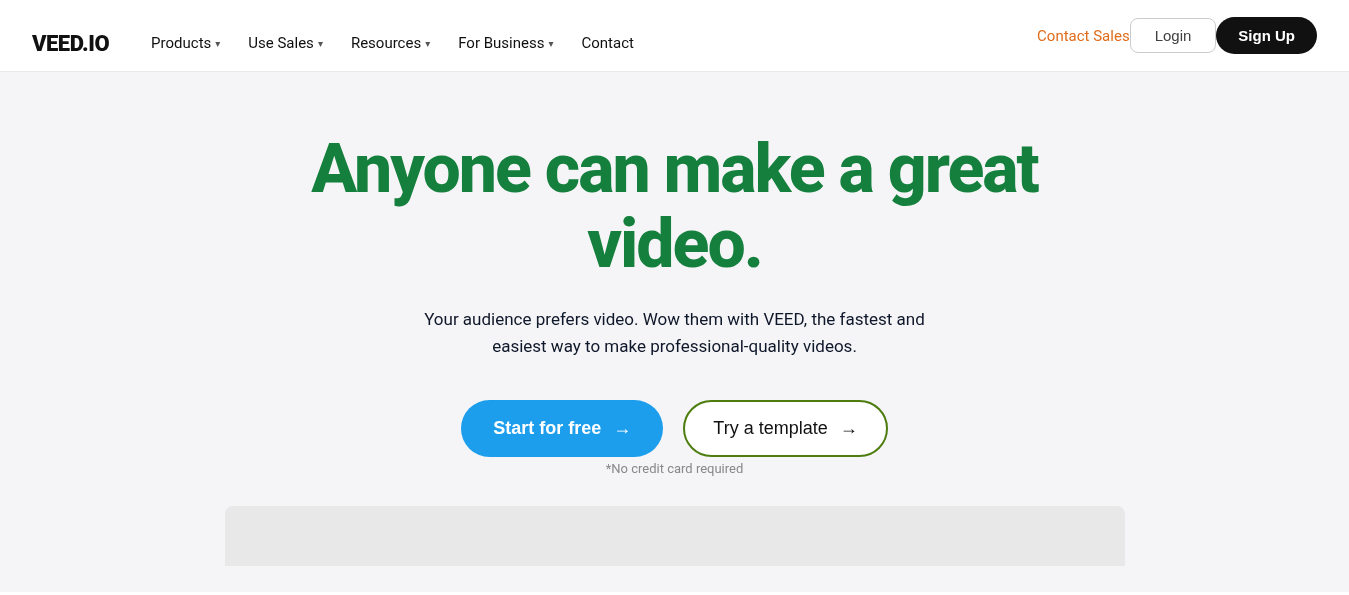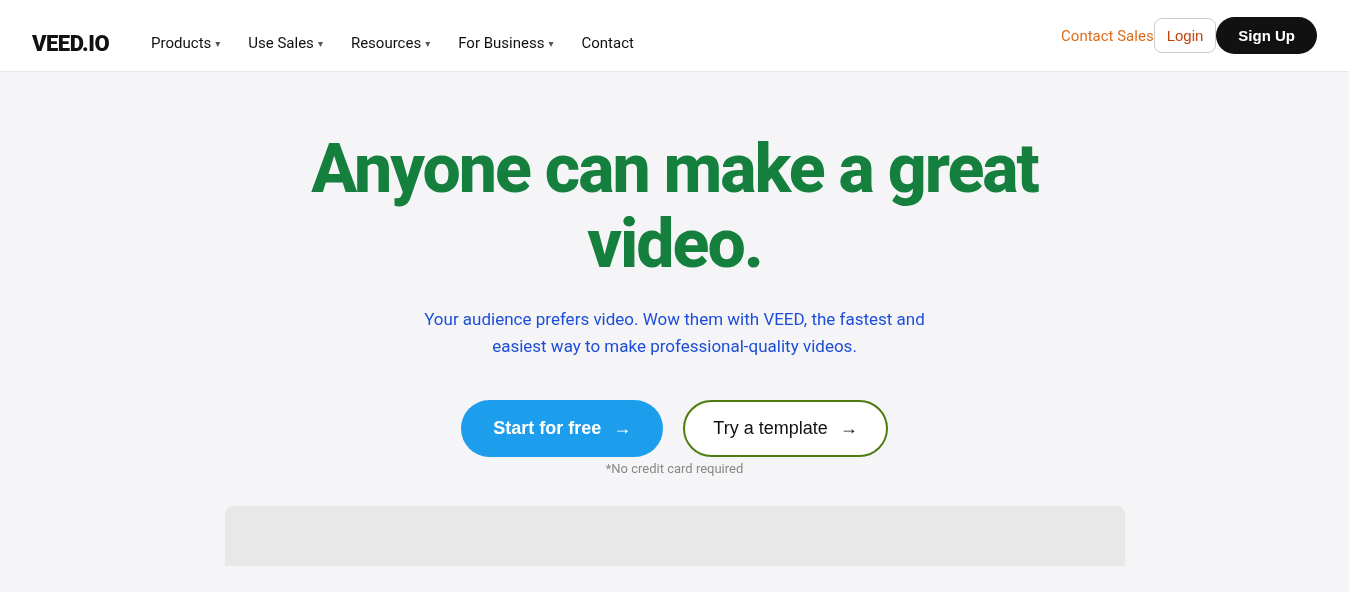--- a/index.html
+++ b/index.html
@@ -78,23 +78,23 @@
 
     .contact-sales {
       font-size: 15px;
       color: #e06c1a;
       cursor: pointer;
       white-space: nowrap;
     }
 
     .login-btn {
       font-size: 15px;
-      color: #c2410c;
-      cursor: pointer;
-      padding: 8px 12px;
+      color: #404040;
+      cursor: pointer;
+      padding: 8px 24px;
       border: 1.5px solid #cccccc;
       border-radius: 8px;
       background: transparent;
     }
 
     .signup-btn {
       font-size: 15px;
       color: #ffffff;
       background: #111111;
       border: none;
@@ -119,21 +119,21 @@
       font-weight: 800;
       color: #15803d;
       text-align: center;
       line-height: 1.1;
       max-width: 900px;
       letter-spacing: -2px;
     }
 
     .hero-subheadline {
       font-size: 17px;
-      color: #1d4ed8;
+      color: #0f172a;
       text-align: center;
       margin-top: 24px;
       max-width: 540px;
       line-height: 1.6;
     }
 
     .hero-cta {
       display: flex;
       align-items: flex-end;
       gap: 20px;

